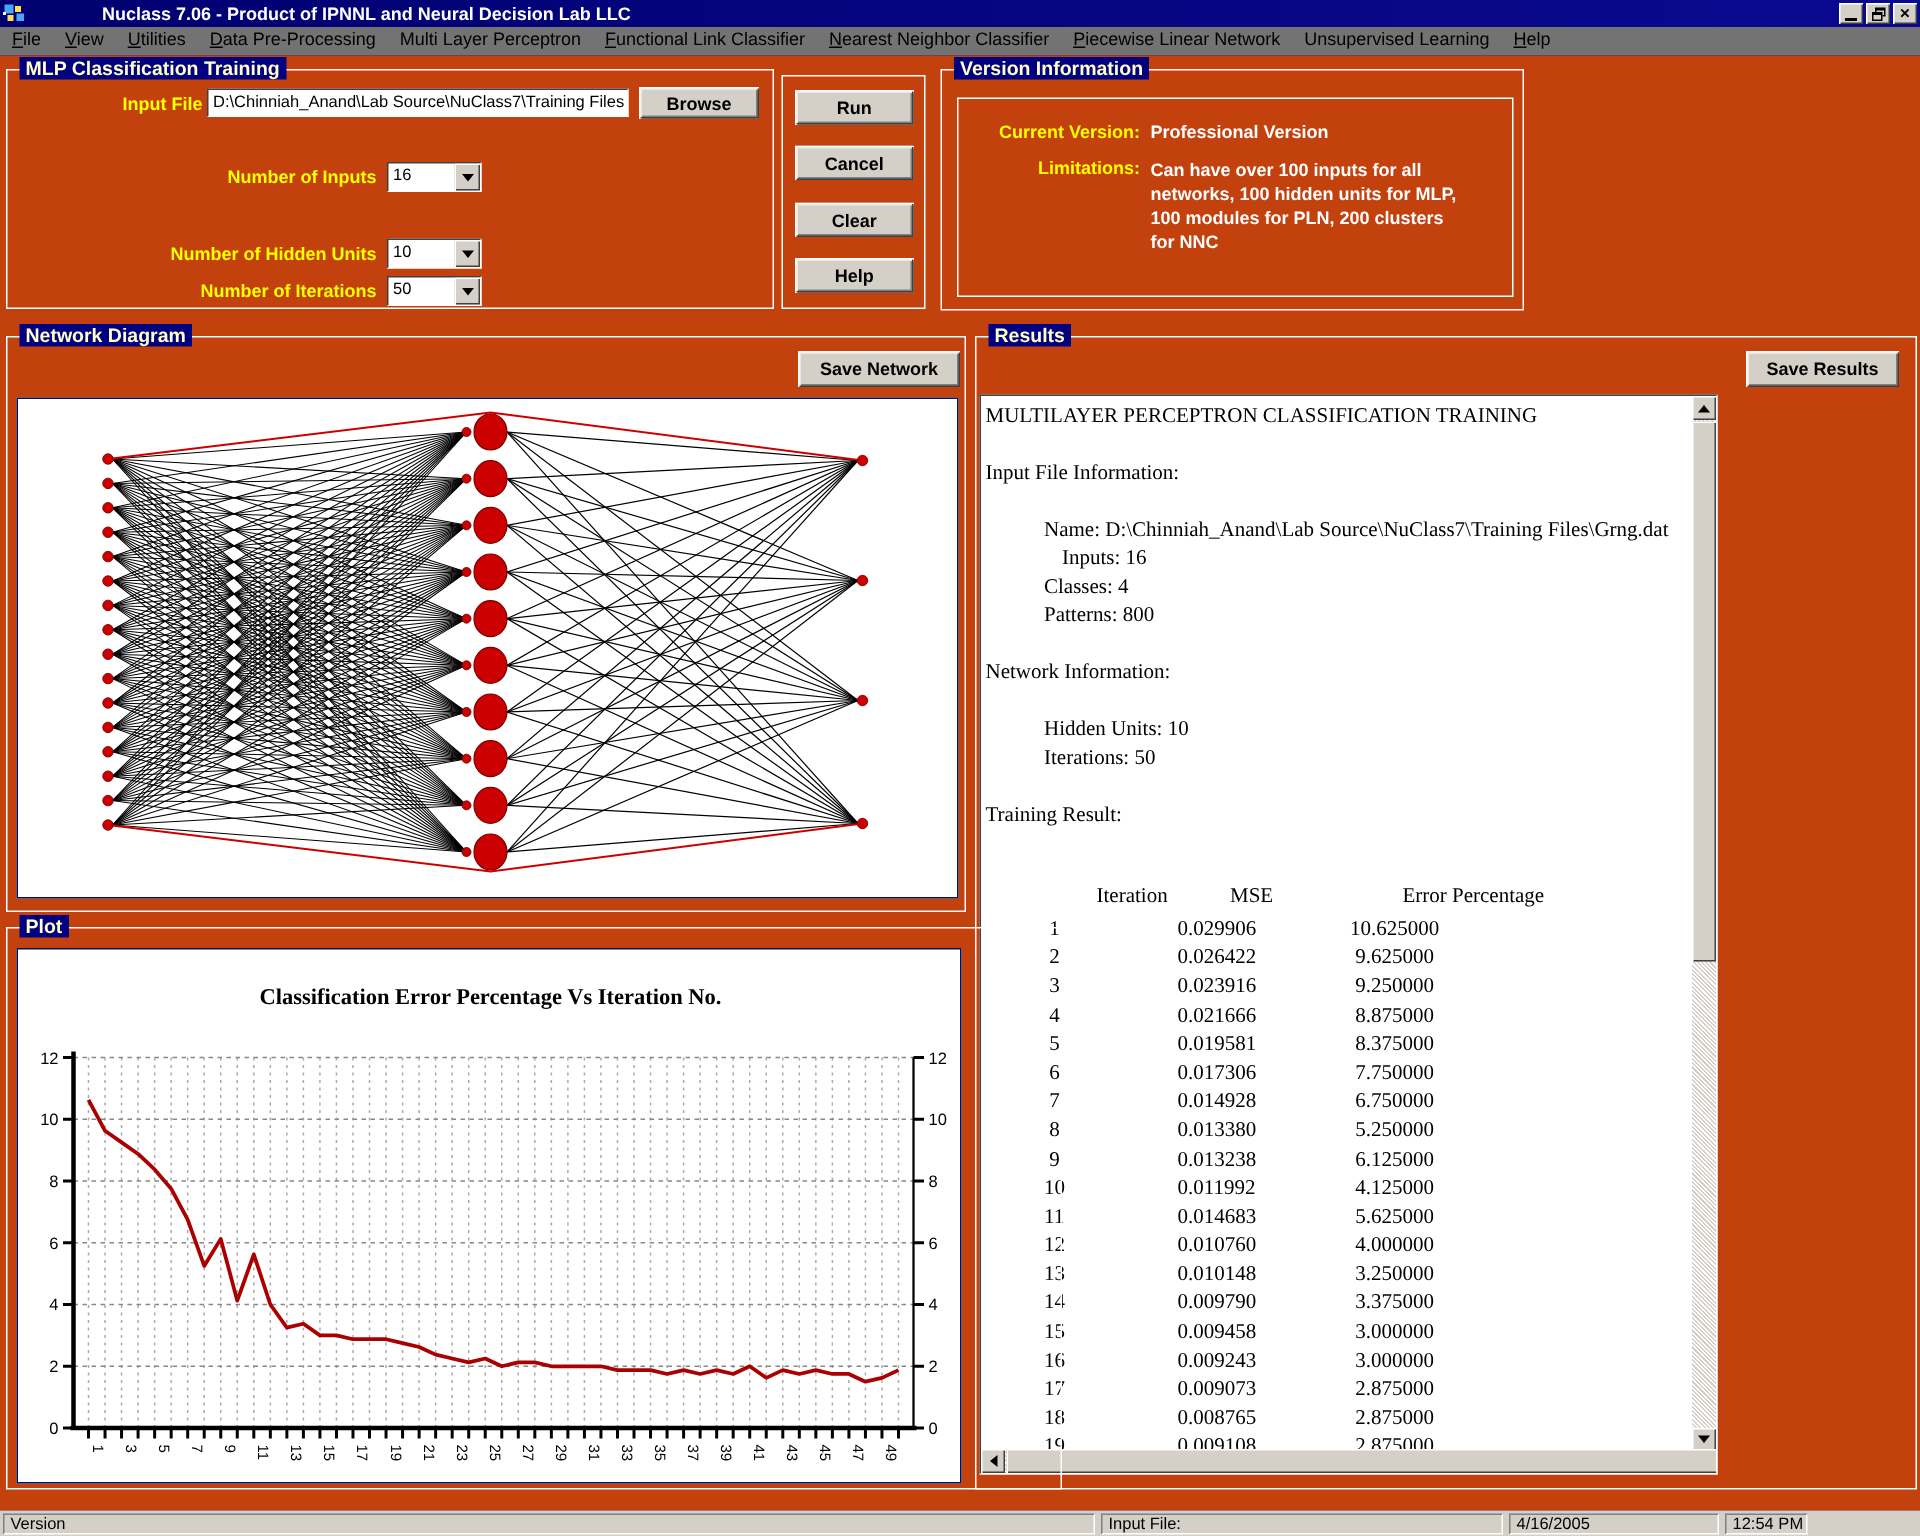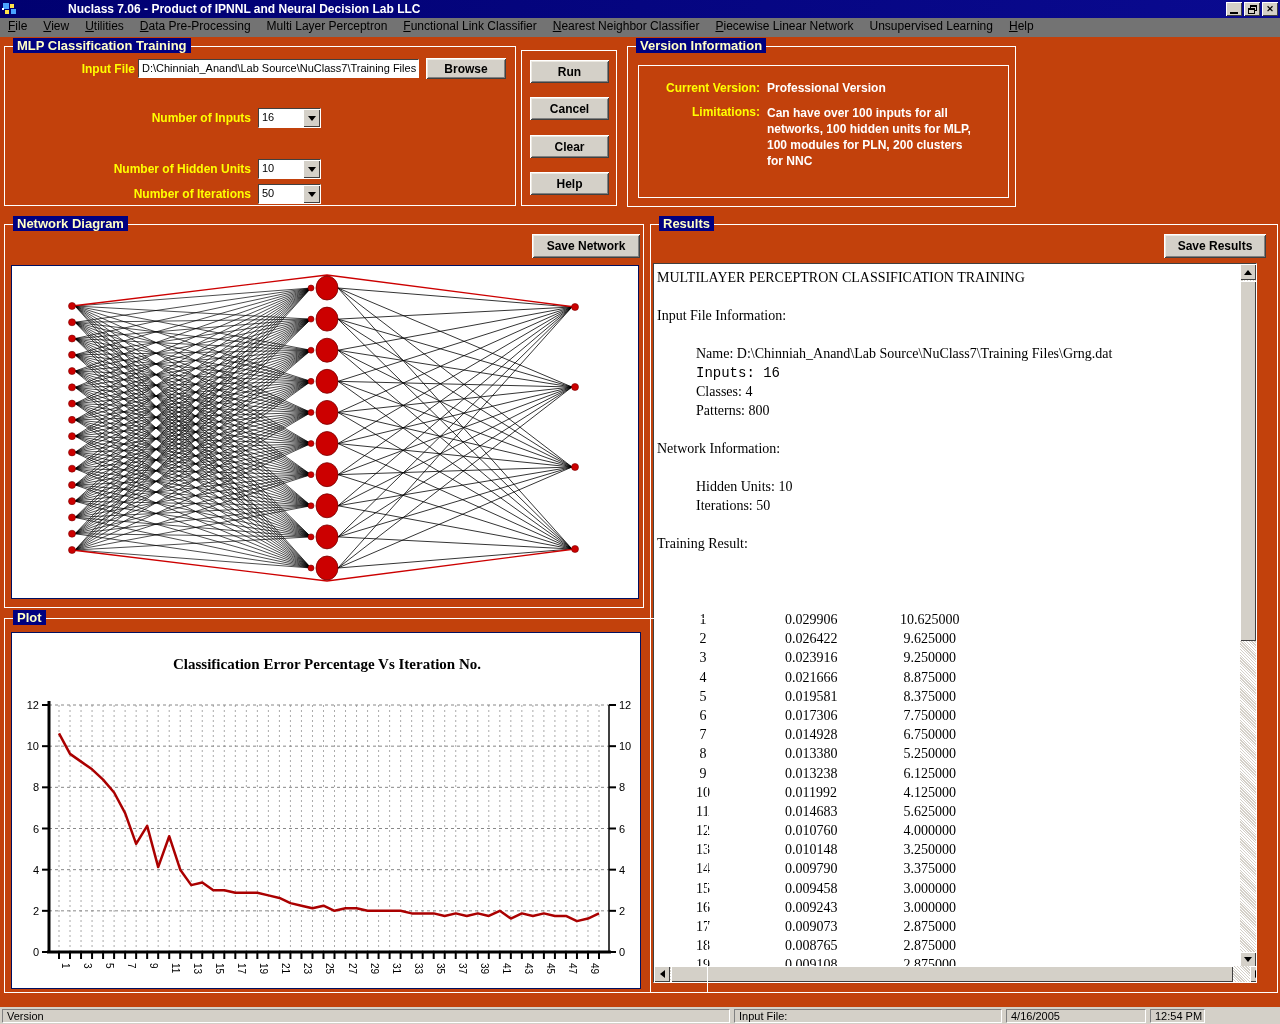--- a/index.html
+++ b/index.html
@@ -46,21 +46,21 @@
 
   .combo { position:absolute; background:#fff; border:1px solid; border-color:#404040 #fff #fff #404040; }
   .combo .val { position:absolute; left:3px; top:2px; font:11px "Liberation Sans",sans-serif; color:#000; }
   .combo .arrow { position:absolute; right:0; top:0; bottom:0; width:17px; background:#d4d0c8;
     box-shadow:inset 1px 1px #fff, inset -1px -1px #404040; display:flex; align-items:center; justify-content:center; }
   .combo .arrow:after { content:""; border:4px solid transparent; border-top:5px solid #000; margin-top:5px; }
 
   .white-area { position:absolute; background:#fff; border:1px solid #001060; }
 
   
-  .results-box { position:absolute; left:2px; top:38px; width:604px; height:720px; background:#fff;
+  .results-box { position:absolute; left:2px; top:38px; width:492px; height:720px; background:#fff;
     border:1px solid; border-color:#404040 #fff #fff #404040; overflow:hidden;
     font:14px "Liberation Serif",serif; color:#000;padding-left:24px; }
   .rline { position:absolute; white-space:pre; }
   .rrow { white-space:pre; height:19.2px; }
   .rrow span { display:inline-block; }
   .c1 { width:89px; } .c2 { width:115px; }
 
   .sbar-v { position:absolute; right:0; top:0; width:16px; height:704px;
     background:repeating-linear-gradient(45deg,#fff 0 1px,#d4d0c8 1px 2px); }
   .sbar-h { position:absolute; left:0; bottom:0; width:612px; height:16px;
@@ -429,27 +429,30 @@
     </div>
 
     <div class="frame" style="left:650px; top:187px; width:628px; height:769px;">
       <span class="frame-caption">Results</span>
       <div class="btn" style="left:513px; top:9px; width:102px; height:24px;">Save Results</div>
 
       <div class="results-box">
         <div class="rline" style="left:3px; top:6px;">MULTILAYER PERCEPTRON CLASSIFICATION TRAINING</div>
         <div class="rline" style="left:3px; top:44px;">Input File Information:</div>
         <div class="rline" style="left:42px; top:82px;">Name: D:\Chinniah_Anand\Lab Source\NuClass7\Training Files\Grng.dat</div>
-        <div class="rline" style="left:42px; top:101px;font-family:Liberation Mono, monospace;">Inputs: 16</div>
+        <div class="rline" style="left:54px; top:101px;">Inputs: 16</div>
         <div class="rline" style="left:42px; top:120px;">Classes: 4</div>
         <div class="rline" style="left:42px; top:139px;">Patterns: 800</div>
         <div class="rline" style="left:3px; top:177px;">Network Information:</div>
         <div class="rline" style="left:42px; top:215px;">Hidden Units: 10</div>
         <div class="rline" style="left:42px; top:234px;">Iterations: 50</div>
         <div class="rline" style="left:3px; top:272px;">Training Result:</div>
+        <div class="rline" style="left:42px; top:310px;">
+          <span class="c1" style="display:inline-block;">Iteration</span><span class="c2" style="display:inline-block;">MSE</span><span>Error Percentage</span>
+        </div>
         <div id="result-rows" class="rline" style="left:42px; top:348px;"><div class="rrow"><span class="c1"> 1</span><span class="c2">0.029906</span><span>10.625000</span></div><div class="rrow"><span class="c1"> 2</span><span class="c2">0.026422</span><span> 9.625000</span></div><div class="rrow"><span class="c1"> 3</span><span class="c2">0.023916</span><span> 9.250000</span></div><div class="rrow"><span class="c1"> 4</span><span class="c2">0.021666</span><span> 8.875000</span></div><div class="rrow"><span class="c1"> 5</span><span class="c2">0.019581</span><span> 8.375000</span></div><div class="rrow"><span class="c1"> 6</span><span class="c2">0.017306</span><span> 7.750000</span></div><div class="rrow"><span class="c1"> 7</span><span class="c2">0.014928</span><span> 6.750000</span></div><div class="rrow"><span class="c1"> 8</span><span class="c2">0.013380</span><span> 5.250000</span></div><div class="rrow"><span class="c1"> 9</span><span class="c2">0.013238</span><span> 6.125000</span></div><div class="rrow"><span class="c1">10</span><span class="c2">0.011992</span><span> 4.125000</span></div><div class="rrow"><span class="c1">11</span><span class="c2">0.014683</span><span> 5.625000</span></div><div class="rrow"><span class="c1">12</span><span class="c2">0.010760</span><span> 4.000000</span></div><div class="rrow"><span class="c1">13</span><span class="c2">0.010148</span><span> 3.250000</span></div><div class="rrow"><span class="c1">14</span><span class="c2">0.009790</span><span> 3.375000</span></div><div class="rrow"><span class="c1">15</span><span class="c2">0.009458</span><span> 3.000000</span></div><div class="rrow"><span class="c1">16</span><span class="c2">0.009243</span><span> 3.000000</span></div><div class="rrow"><span class="c1">17</span><span class="c2">0.009073</span><span> 2.875000</span></div><div class="rrow"><span class="c1">18</span><span class="c2">0.008765</span><span> 2.875000</span></div><div class="rrow"><span class="c1">19</span><span class="c2">0.009108</span><span> 2.875000</span></div></div>
 
         <div class="sbar-v">
           <div class="sbtn" style="left:0; top:0;">
               <span class="tri tri-up"></span>
             </div>
           <div class="thumb-v"></div>
           <div class="sbtn" style="left:0; top:688px;">
               <span class="tri tri-down"></span>
             </div>

